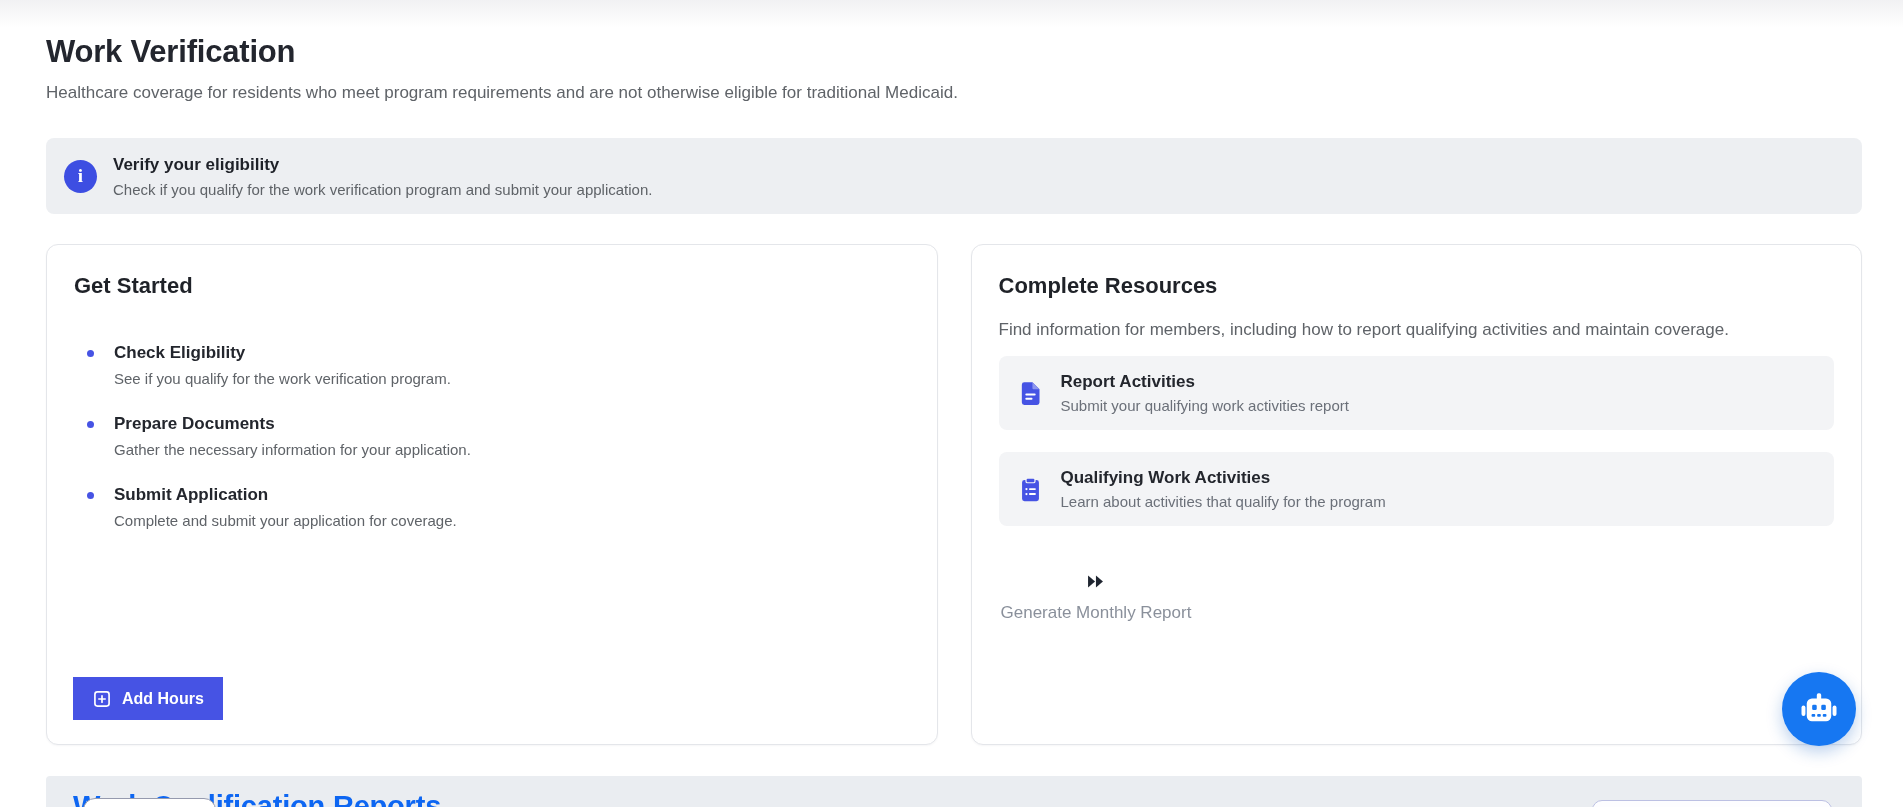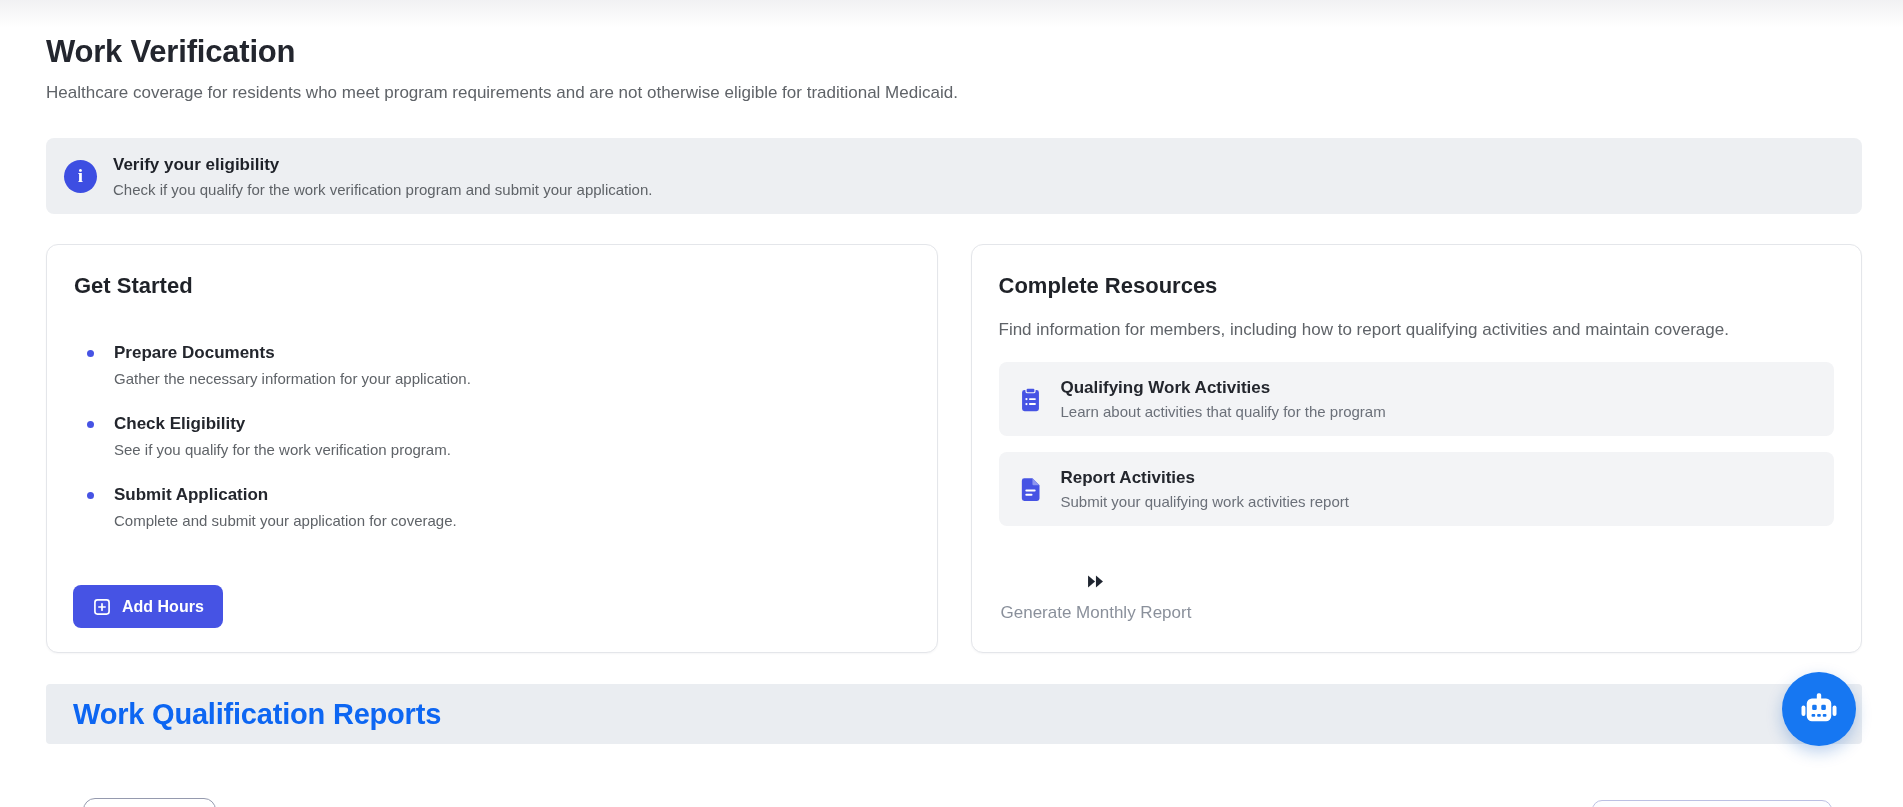--- a/index.html
+++ b/index.html
@@ -46,41 +46,41 @@
     font-family:"Liberation Serif", serif;font-size:19px;font-weight:700;
     flex:none;
   }
   .banner-text{margin-left:16px;}
   .banner-title{font-size:17px;font-weight:700;color:#1e2128;}
   .banner-desc{margin-top:6px;font-size:15px;color:var(--text-gray);}
 
   
   .cards{margin-top:30px;display:flex;gap:33px;}
   .card{
-    flex:1;height:409px;background:#fff;border:1px solid var(--card-border);
+    flex:1;height:501px;background:#fff;border:1px solid var(--card-border);
     border-radius:12px;position:relative;
     box-shadow:0 1px 2px rgba(16,24,40,.04);
   }
   .card-inner{padding:28px 27px;}
   .card-title{font-size:22px;font-weight:700;color:#1f2228;}
 
   
   .steps{margin-top:44px;list-style:none;}
   .step{display:flex;margin-bottom:27px;}
   .step-bullet{
     width:7px;height:7px;border-radius:50%;background:var(--indigo);
     margin:7px 0 0 13px;flex:none;
   }
   .step-body{margin-left:20px;}
   .step-title{font-size:17px;font-weight:700;color:#23262d;}
   .step-desc{margin-top:7px;font-size:15px;color:var(--text-gray);}
 
   .add-hours-btn{
     position:absolute;left:26px;bottom:24px;height:43px;padding:0 19px;
-    background:var(--indigo);color:#fff;border:none;border-radius:8px;
+    background:var(--indigo);color:#fff;border:none;border-radius:0;
     font-family:"Liberation Sans", sans-serif;font-size:16px;font-weight:700;
     display:inline-flex;align-items:center;gap:10px;cursor:pointer;
   }
   .add-hours-btn svg{width:20px;height:20px;}
 
   
   .card-sub{margin-top:21px;font-size:17px;color:var(--text-gray);}
   .resource-item{
     margin-top:16px;height:74px;background:var(--item-bg);border-radius:8px;
     display:flex;align-items:center;padding:0 18px;cursor:pointer;
@@ -156,29 +156,29 @@
 
   <div class="cards">
 
     <section class="card">
       <div class="card-inner">
         <h2 class="card-title">Get Started</h2>
         <ul class="steps">
           <li class="step">
             <span class="step-bullet"></span>
             <div class="step-body">
-              <div class="step-title">Prepare Documents</div>
-              <div class="step-desc">Gather the necessary information for your application.</div>
+              <div class="step-title">Check Eligibility</div>
+              <div class="step-desc">See if you qualify for the work verification program.</div>
             </div>
           </li>
           <li class="step">
             <span class="step-bullet"></span>
             <div class="step-body">
-              <div class="step-title">Check Eligibility</div>
-              <div class="step-desc">See if you qualify for the work verification program.</div>
+              <div class="step-title">Prepare Documents</div>
+              <div class="step-desc">Gather the necessary information for your application.</div>
             </div>
           </li>
           <li class="step">
             <span class="step-bullet"></span>
             <div class="step-body">
               <div class="step-title">Submit Application</div>
               <div class="step-desc">Complete and submit your application for coverage.</div>
             </div>
           </li>
         </ul>
@@ -192,52 +192,52 @@
         </span>
         <span>Add Hours</span>
       </button>
     </section>
 
     <section class="card">
       <div class="card-inner">
         <h2 class="card-title">Complete Resources</h2>
         <div class="card-sub">Find information for members, including how to report qualifying activities and maintain coverage.</div>
 
+        <div class="resource-item">
+          <span class="res-icon">
+            <svg viewBox="0 0 24 24">
+              <path class="fill-indigo" d="M6.5 2h7.2L20 8.3V20a2.2 2.2 0 0 1-2.2 2.2H6.5A2.2 2.2 0 0 1 4.3 20V4.2A2.2 2.2 0 0 1 6.5 2z"></path>
+              <path d="M13.7 2v5.2a1.1 1.1 0 0 0 1.1 1.1H20z" fill="#8d96ef"></path>
+              <rect class="fill-white" x="7.4" y="12" width="9.2" height="1.7" rx="0.85"></rect>
+              <rect class="fill-white" x="7.4" y="15.8" width="6.4" height="1.7" rx="0.85"></rect>
+            </svg>
+          </span>
+          <div class="res-body">
+            <div class="res-title">Report Activities</div>
+            <div class="res-desc">Submit your qualifying work activities report</div>
+          </div>
+        </div>
+
         <div class="resource-item first">
           <span class="res-icon">
             <svg viewBox="0 0 24 24">
               <rect class="fill-indigo" x="4.5" y="3.5" width="15" height="19" rx="2.2"></rect>
               <rect class="fill-indigo" x="8" y="1.8" width="8" height="4.2" rx="1.4" stroke="#f3f4f6" stroke-width="1.1"></rect>
               <circle class="fill-white" cx="8.4" cy="11.6" r="1"></circle>
               <rect class="fill-white" x="10.6" y="10.8" width="6.2" height="1.7" rx="0.85"></rect>
               <circle class="fill-white" cx="8.4" cy="16" r="1"></circle>
               <rect class="fill-white" x="10.6" y="15.2" width="6.2" height="1.7" rx="0.85"></rect>
             </svg>
           </span>
           <div class="res-body">
             <div class="res-title">Qualifying Work Activities</div>
             <div class="res-desc">Learn about activities that qualify for the program</div>
           </div>
         </div>
 
-        <div class="resource-item">
-          <span class="res-icon">
-            <svg viewBox="0 0 24 24">
-              <path class="fill-indigo" d="M6.5 2h7.2L20 8.3V20a2.2 2.2 0 0 1-2.2 2.2H6.5A2.2 2.2 0 0 1 4.3 20V4.2A2.2 2.2 0 0 1 6.5 2z"></path>
-              <path d="M13.7 2v5.2a1.1 1.1 0 0 0 1.1 1.1H20z" fill="#8d96ef"></path>
-              <rect class="fill-white" x="7.4" y="12" width="9.2" height="1.7" rx="0.85"></rect>
-              <rect class="fill-white" x="7.4" y="15.8" width="6.4" height="1.7" rx="0.85"></rect>
-            </svg>
-          </span>
-          <div class="res-body">
-            <div class="res-title">Report Activities</div>
-            <div class="res-desc">Submit your qualifying work activities report</div>
-          </div>
-        </div>
-
         <button class="generate-row">
           <span style="display:inline-flex;">
             <svg viewBox="0 0 24 24">
               <path class="fill-dark" d="M3.5 5.2l8 6.8-8 6.8V5.2z"></path>
               <path class="fill-dark" d="M12.5 5.2l8 6.8-8 6.8V5.2z"></path>
             </svg>
           </span>
           <span class="generate-label">Generate Monthly Report</span>
         </button>
       </div>

